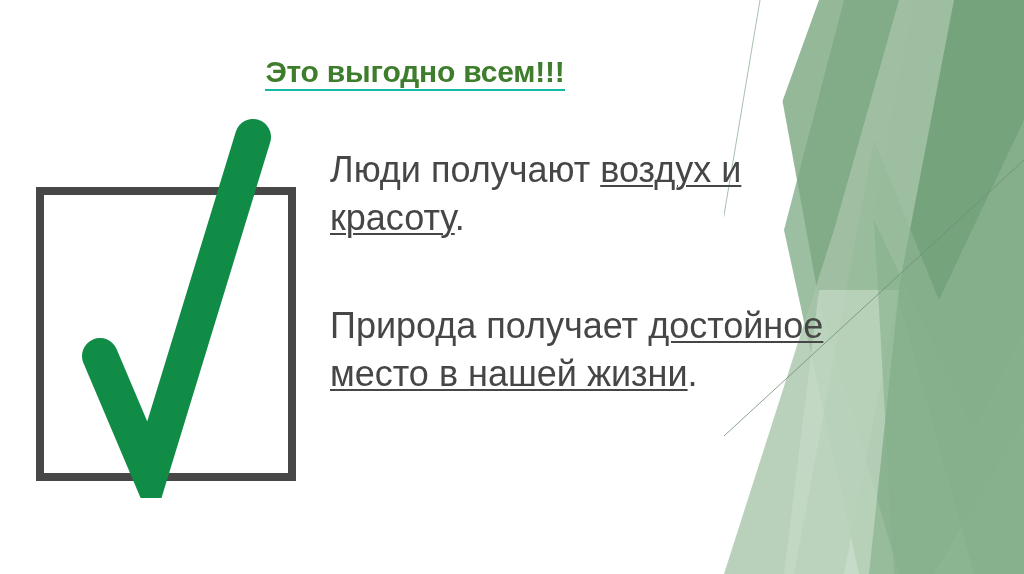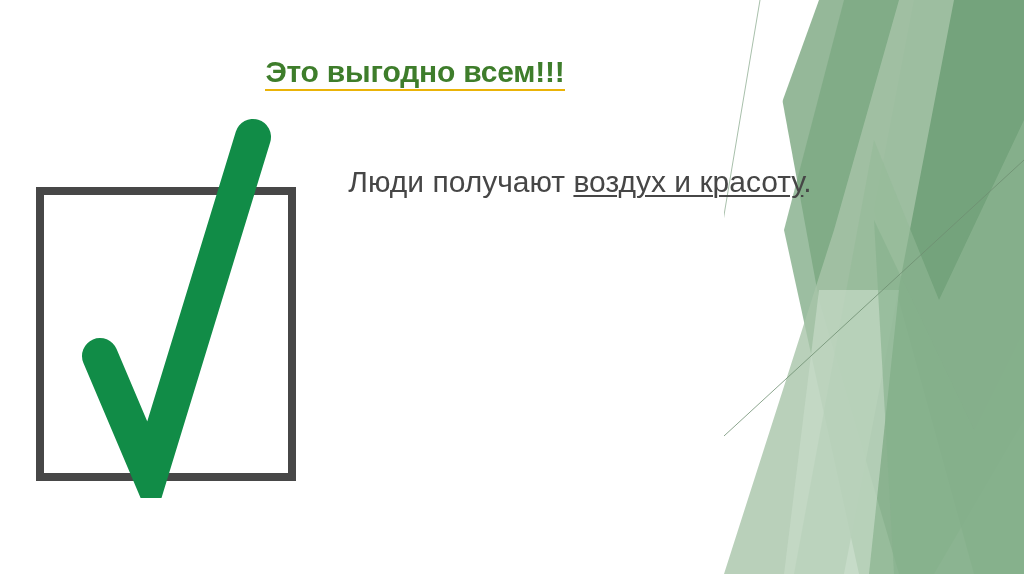--- a/index.html
+++ b/index.html
@@ -43,33 +43,32 @@
     left: 0;
     top: 55px;
     width: 830px;
     text-align: center;
     font-size: 30px;
     font-weight: bold;
     color: #3e7d2b;
     letter-spacing: -0.2px;
   }
   #slide-title .ul {
-    border-bottom: 2px solid #eab308;
+    border-bottom: 2px solid #14b8a6;
     padding-bottom: 1px;
   }
 
   
   #body-text {
     position: absolute;
     left: 330px;
-    top: 162px;
+    top: 146px;
     width: 500px;
-    text-align: center;
     color: #464646;
-    font-size: 30px;
+    font-size: 36px;
     line-height: 1.33;
   }
   #body-text .para {
     margin: 0;
   }
   #body-text .spacer {
     height: 30px;
   }
   .u {
     text-decoration: underline;
@@ -109,16 +108,17 @@
 
   <div id="body-text">
 
     <p class="para"><span>Люди получают </span><span class="u">воздух и красоту</span><span>.</span></p>
 
     <div class="spacer"></div>
 
 
     <div class="spacer"></div>
 
+    <p class="para"><span>Природа получает </span><span class="u">достойное место в нашей жизни</span><span>.</span></p>
 
   </div>
 
 </div>
 
 </body></html>

